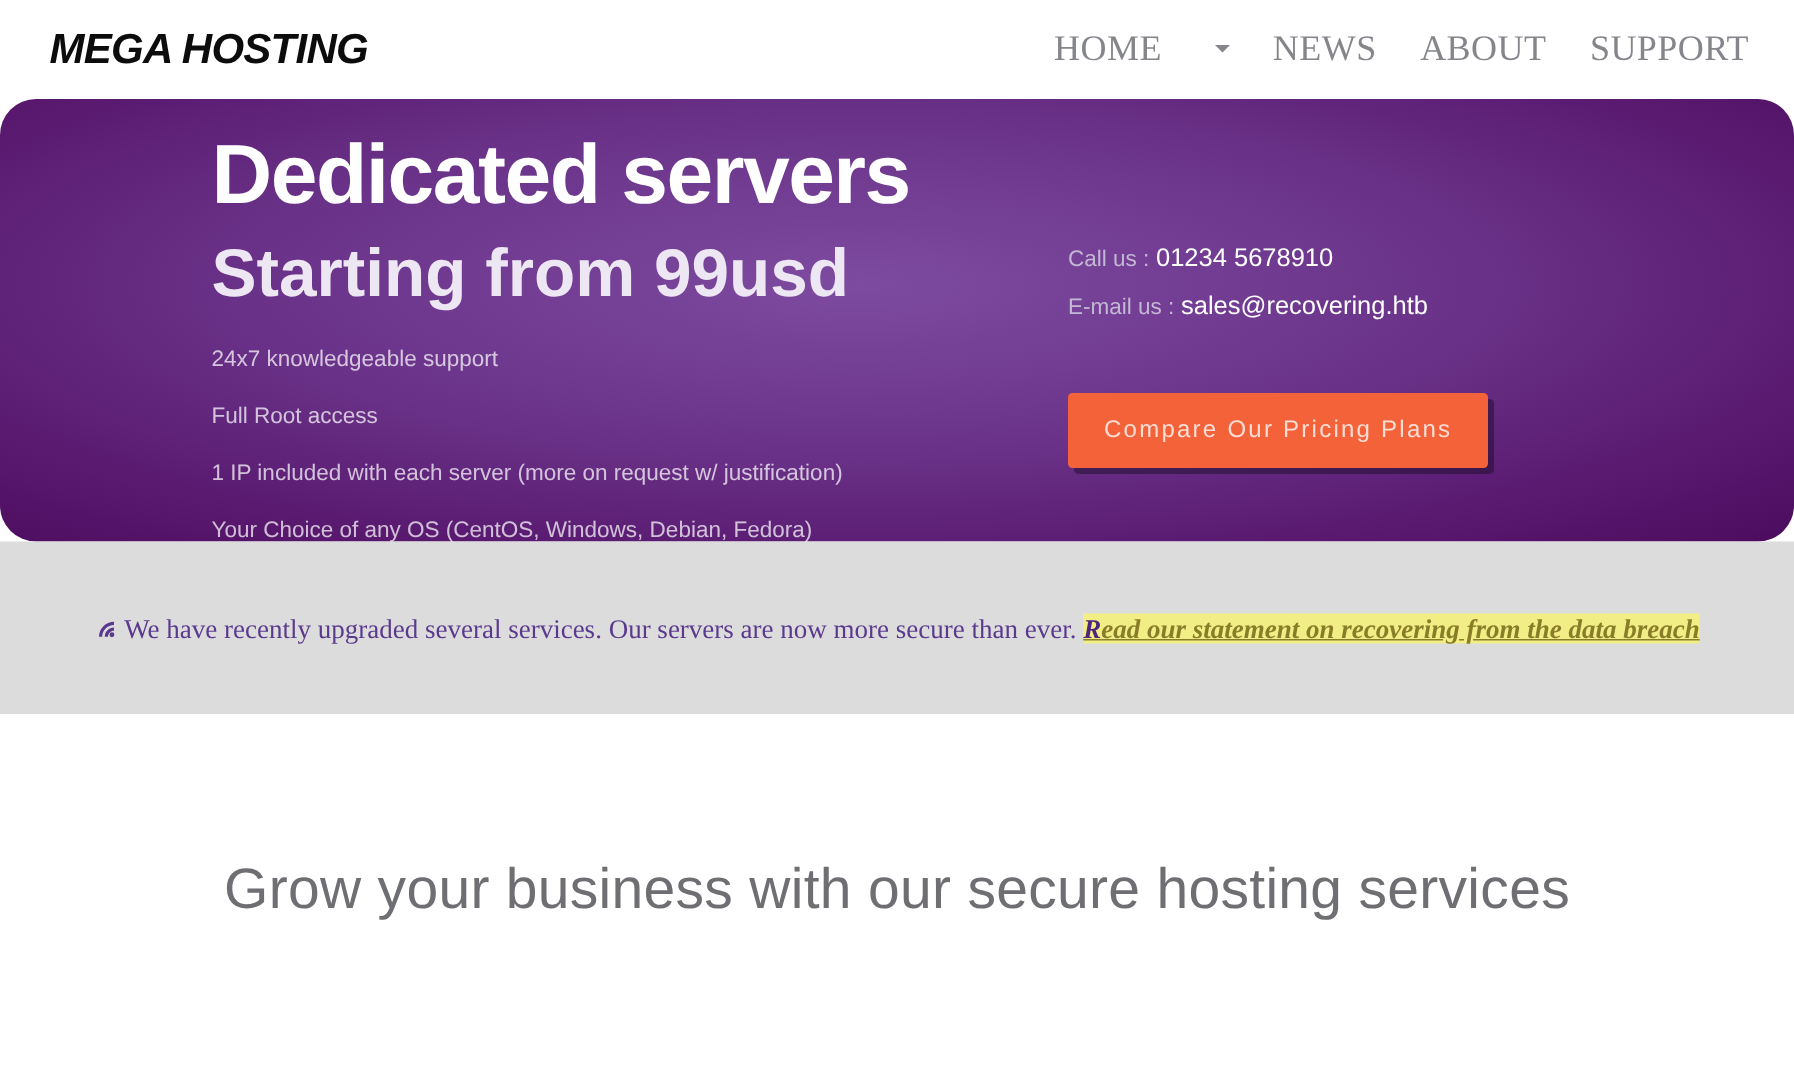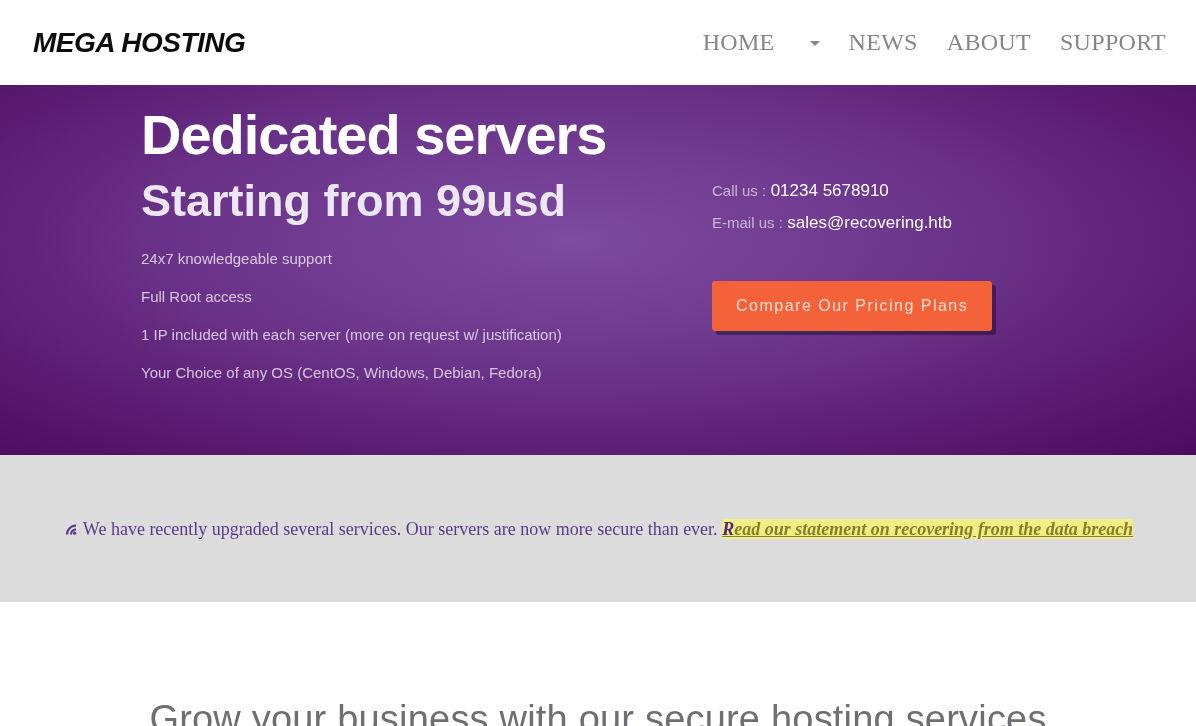--- a/index.html
+++ b/index.html
@@ -1,21 +1,21 @@
 <!DOCTYPE html>
 <html><head>
 <meta charset="utf-8">
 <style>
   * { margin: 0; padding: 0; box-sizing: border-box; }
   html, body { width: 1196px; height: 726px; overflow: hidden; background: #fff; }
   body { font-family: "Liberation Sans", "DejaVu Sans", sans-serif; }
 
   
   .navbar {
-    height: 85px; background: #ffffff;
+    height: 66px; background: #ffffff;
     display: flex; align-items: center; justify-content: space-between;
     padding: 0 30px 0 33px;
   }
   .logo {
     font-family: "Liberation Sans", sans-serif;
     font-weight: bold; font-style: italic;
     font-size: 28px; letter-spacing: -0.5px; color: #0c0c0c;
     cursor: pointer; white-space: nowrap;
   }
   .nav { display: flex; align-items: center; }
@@ -27,22 +27,23 @@
   .nav a:first-child { margin-left: 0; }
   .caret {
     display: inline-block; vertical-align: middle;
     width: 0; height: 0; margin-left: 6px; margin-top: -2px;
     border-left: 5px solid transparent; border-right: 5px solid transparent;
     border-top: 5px solid #85868c;
   }
 
   
   .hero {
-    height: 370px;
+    height: 295px;
     background: radial-gradient(ellipse at 48% 42%, #7d4ba0 0%, #6a3389 45%, #58196f 78%, #4c0c5e 100%);
+    border-radius: 24px;
   }
   .hero-inner { display: flex; padding: 16px 0 0 141px; }
   .hero-left { width: 571px; }
   .hero-title {
     color: #ffffff; font-size: 56px; font-weight: 700;
     line-height: 1.2; letter-spacing: -1px;
   }
   .hero-subtitle {
     color: #ece7f2; font-size: 45px; font-weight: 700;
     line-height: 1.2; margin-top: 6px;
@@ -61,21 +62,21 @@
     display: inline-block; margin-top: 36px;
     background: #f4623a; border: none; border-radius: 3px;
     padding: 16px 24px; font-size: 16px; letter-spacing: 1.5px;
     color: rgba(255,255,255,0.78); cursor: pointer;
     box-shadow: 4px 4px 0 rgba(20,10,30,0.45);
     font-family: "Liberation Sans", sans-serif;
   }
 
   
   .banner {
-    height: 147px; background: #dcdcdc;
+    height: 115px; background: #dcdcdc;
     display: flex; align-items: center; justify-content: center;
   }
   .banner-text {
     max-width: 1150px; text-align: center;
     font-family: "Liberation Serif", "DejaVu Serif", serif;
     font-size: 18px; line-height: 1.0; color: #5b3a8e;
   }
   .rss-icon { width: 16px; height: 15px; vertical-align: -2px; margin-right: 4px; transform: scaleX(-1); fill: #5b3a8e; }
   .statement-link {
     background: #f1ee85; color: #8a7d2a;

